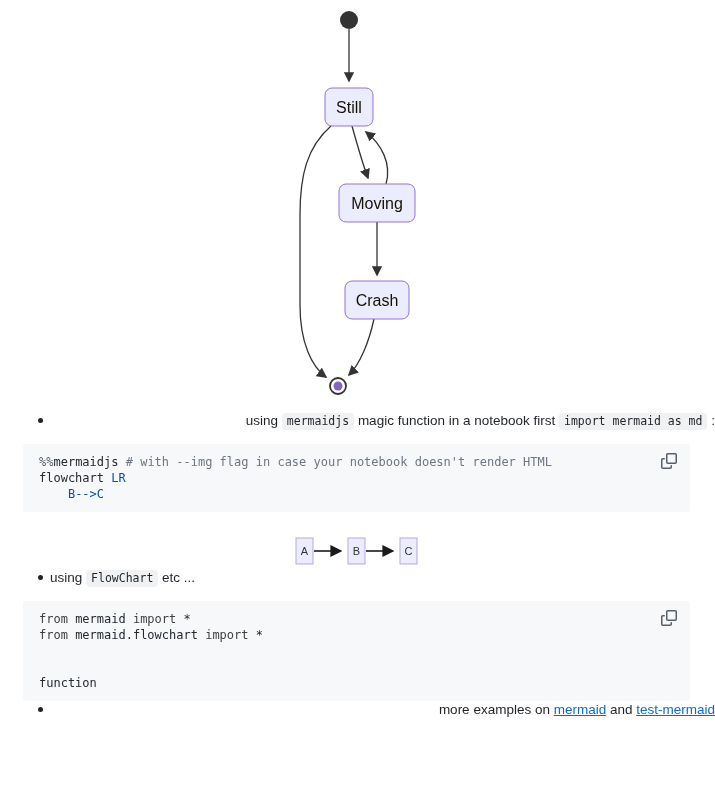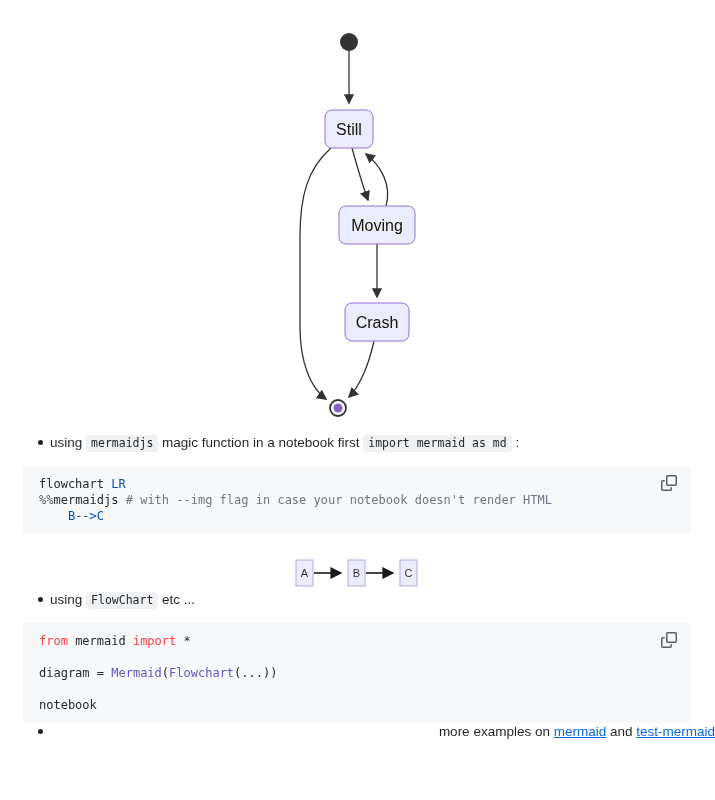--- a/index.html
+++ b/index.html
@@ -6,21 +6,21 @@
   html, body { background: #ffffff; }
   body {
     width: 715px; height: 800px;
     font-family: "Liberation Sans", sans-serif;
     color: #1f2328;
     overflow: hidden;
   }
   .page { width: 715px; padding: 0; }
 
   
-  .diagram-wrap { width: 610px; height: 412px; margin-top: 22px; }
+  .diagram-wrap { width: 610px; height: 412px; }
   svg text.state-label {
     font-family: "Liberation Sans", sans-serif;
     font-size: 16px; fill: #131300;
   }
   svg text.mini-label {
     font-family: "Liberation Sans", sans-serif;
     font-size: 11px; fill: #333333;
   }
 
   
@@ -32,21 +32,21 @@
     line-height: 17px;
   }
   ul.bullets li::before {
     content: "";
     position: absolute;
     left: 38px; top: 6px;
     width: 5px; height: 5px;
     border-radius: 50%;
     background: #1f2328;
   }
-  .b1 { margin-top: 12px; }
+  .b1 { margin-top: 12px; text-align: right; }
   .b2 { margin-top: 25px; }
   .b3 { margin-top: 25px; text-align: right; }
 
   code.inline {
     font-family: "DejaVu Sans Mono", "Liberation Mono", monospace;
     font-size: 11.5px;
     background: #eff1f3;
     border-radius: 4px;
     padding: 1px 5px 2px 5px;
     color: #1f2328;
@@ -66,21 +66,21 @@
     font-family: "DejaVu Sans Mono", "Liberation Mono", monospace;
     font-size: 12px;
     line-height: 16px;
     white-space: pre;
     color: #24292e;
     min-height: 16px;
   }
   .tok-plain   { color: #24292e; }
   .tok-comment { color: #6e7781; }
   .tok-blue    { color: #0550ae; }
-  .tok-red     { color: #ef4444; }
+  .tok-red     { color: #404040; }
   .tok-purple  { color: #6159c1; }
   .tok-gray    { color: #57606a; }
 
   .copy-btn {
     position: absolute;
     top: 8px; right: 11px;
     width: 18px; height: 18px;
     background: transparent;
     border: none;
     cursor: pointer;
@@ -142,22 +142,22 @@
 
   <div class="codeblock">
     <button class="copy-btn" title="">
       <span>
         <svg width="16" height="16" viewBox="0 0 16 16" fill="currentColor">
           <path d="M0 6.75C0 5.784.784 5 1.75 5h1.5a.75.75 0 0 1 0 1.5h-1.5a.25.25 0 0 0-.25.25v7.5c0 .138.112.25.25.25h7.5a.25.25 0 0 0 .25-.25v-1.5a.75.75 0 0 1 1.5 0v1.5A1.75 1.75 0 0 1 9.25 16h-7.5A1.75 1.75 0 0 1 0 14.25Z"></path>
           <path d="M5 1.75C5 .784 5.784 0 6.75 0h7.5C15.216 0 16 .784 16 1.75v7.5A1.75 1.75 0 0 1 14.25 11h-7.5A1.75 1.75 0 0 1 5 9.25Zm1.75-.25a.25.25 0 0 0-.25.25v7.5c0 .138.112.25.25.25h7.5a.25.25 0 0 0 .25-.25v-7.5a.25.25 0 0 0-.25-.25Z"></path>
         </svg>
       </span>
     </button>
-  <div class="codeline"><span class="tok-plain">flowchart </span><span class="tok-blue">LR</span></div>
-      <div class="codeline"><span class="tok-gray">%%</span><span class="tok-plain">mermaidjs </span><span class="tok-comment"># with --img flag in case your notebook doesn't render HTML</span></div>
+  <div class="codeline"><span class="tok-gray">%%</span><span class="tok-plain">mermaidjs </span><span class="tok-comment"># with --img flag in case your notebook doesn't render HTML</span></div>
+      <div class="codeline"><span class="tok-plain">flowchart </span><span class="tok-blue">LR</span></div>
       <div class="codeline"><span class="tok-plain">    </span><span class="tok-blue">B--&gt;C</span></div>
     </div>
 
   <div class="mini-flow">
     <svg width="140" height="36" viewBox="0 0 140 36" xmlns="http://www.w3.org/2000/svg">
       <defs>
         <marker id="miniarrow" viewBox="0 0 10 10" refX="8" refY="5" markerWidth="7.5" markerHeight="7.5" orient="auto">
           <path d="M0,0 L10,5 L0,10 z" fill="#1a1a1a"></path>
         </marker>
       </defs>
@@ -179,23 +179,23 @@
   <div class="codeblock">
     <button class="copy-btn" title="">
       <span>
         <svg width="16" height="16" viewBox="0 0 16 16" fill="currentColor">
           <path d="M0 6.75C0 5.784.784 5 1.75 5h1.5a.75.75 0 0 1 0 1.5h-1.5a.25.25 0 0 0-.25.25v7.5c0 .138.112.25.25.25h7.5a.25.25 0 0 0 .25-.25v-1.5a.75.75 0 0 1 1.5 0v1.5A1.75 1.75 0 0 1 9.25 16h-7.5A1.75 1.75 0 0 1 0 14.25Z"></path>
           <path d="M5 1.75C5 .784 5.784 0 6.75 0h7.5C15.216 0 16 .784 16 1.75v7.5A1.75 1.75 0 0 1 14.25 11h-7.5A1.75 1.75 0 0 1 5 9.25Zm1.75-.25a.25.25 0 0 0-.25.25v7.5c0 .138.112.25.25.25h7.5a.25.25 0 0 0 .25-.25v-7.5a.25.25 0 0 0-.25-.25Z"></path>
         </svg>
       </span>
     </button>
   <div class="codeline"><span class="tok-red">from </span><span class="tok-plain">mermaid </span><span class="tok-red">import </span><span class="tok-plain">*</span></div>
+      <div class="codeline"><span class="tok-red">from </span><span class="tok-plain">mermaid.flowchart </span><span class="tok-red">import </span><span class="tok-plain">*</span></div>
       <div class="codeline">&nbsp;</div>
-      <div class="codeline"><span class="tok-plain">diagram = </span><span class="tok-purple">Mermaid</span><span class="tok-plain">(</span><span class="tok-purple">Flowchart</span><span class="tok-plain">(...))</span></div>
       <div class="codeline">&nbsp;</div>
-      <div class="codeline"><span class="tok-plain">notebook</span></div>
+      <div class="codeline"><span class="tok-plain">function</span></div>
     </div>
 
   <ul class="bullets b3">
     <li><span>more examples on </span><a class="doc-link">mermaid</a><span> and </span><a class="doc-link">test-mermaid</a></li>
   </ul>
 
 </div>
 
 </body></html>

